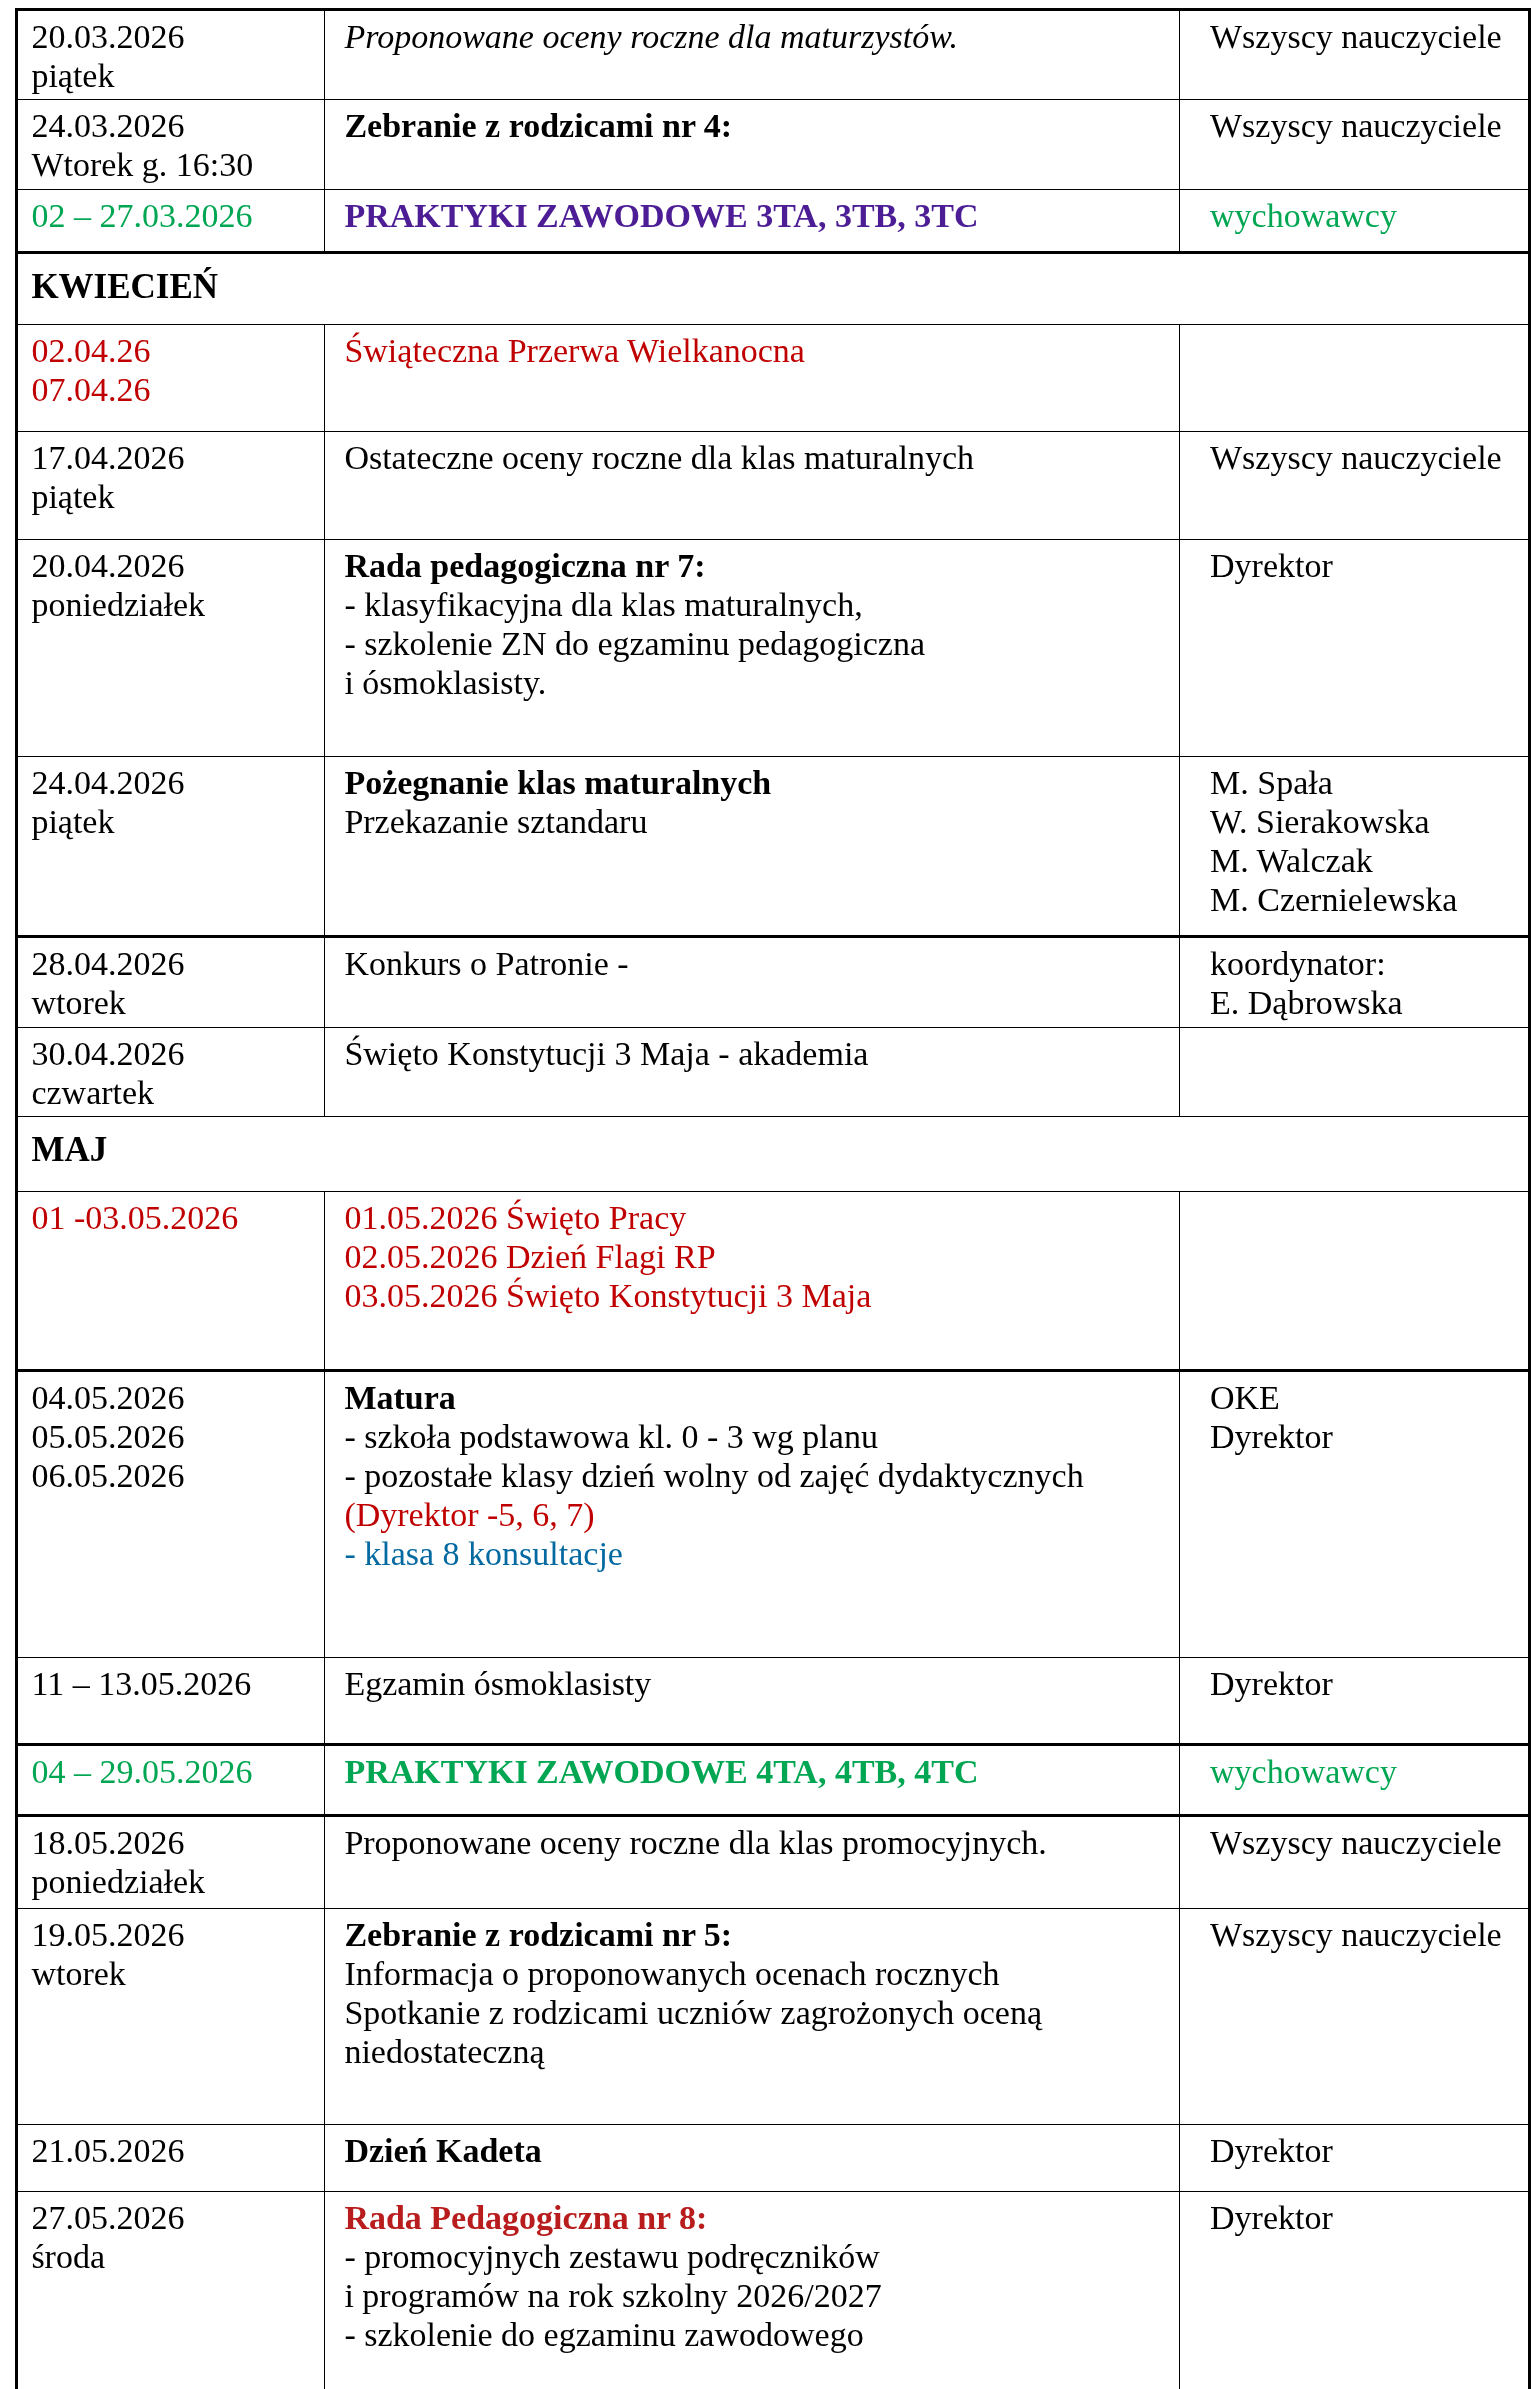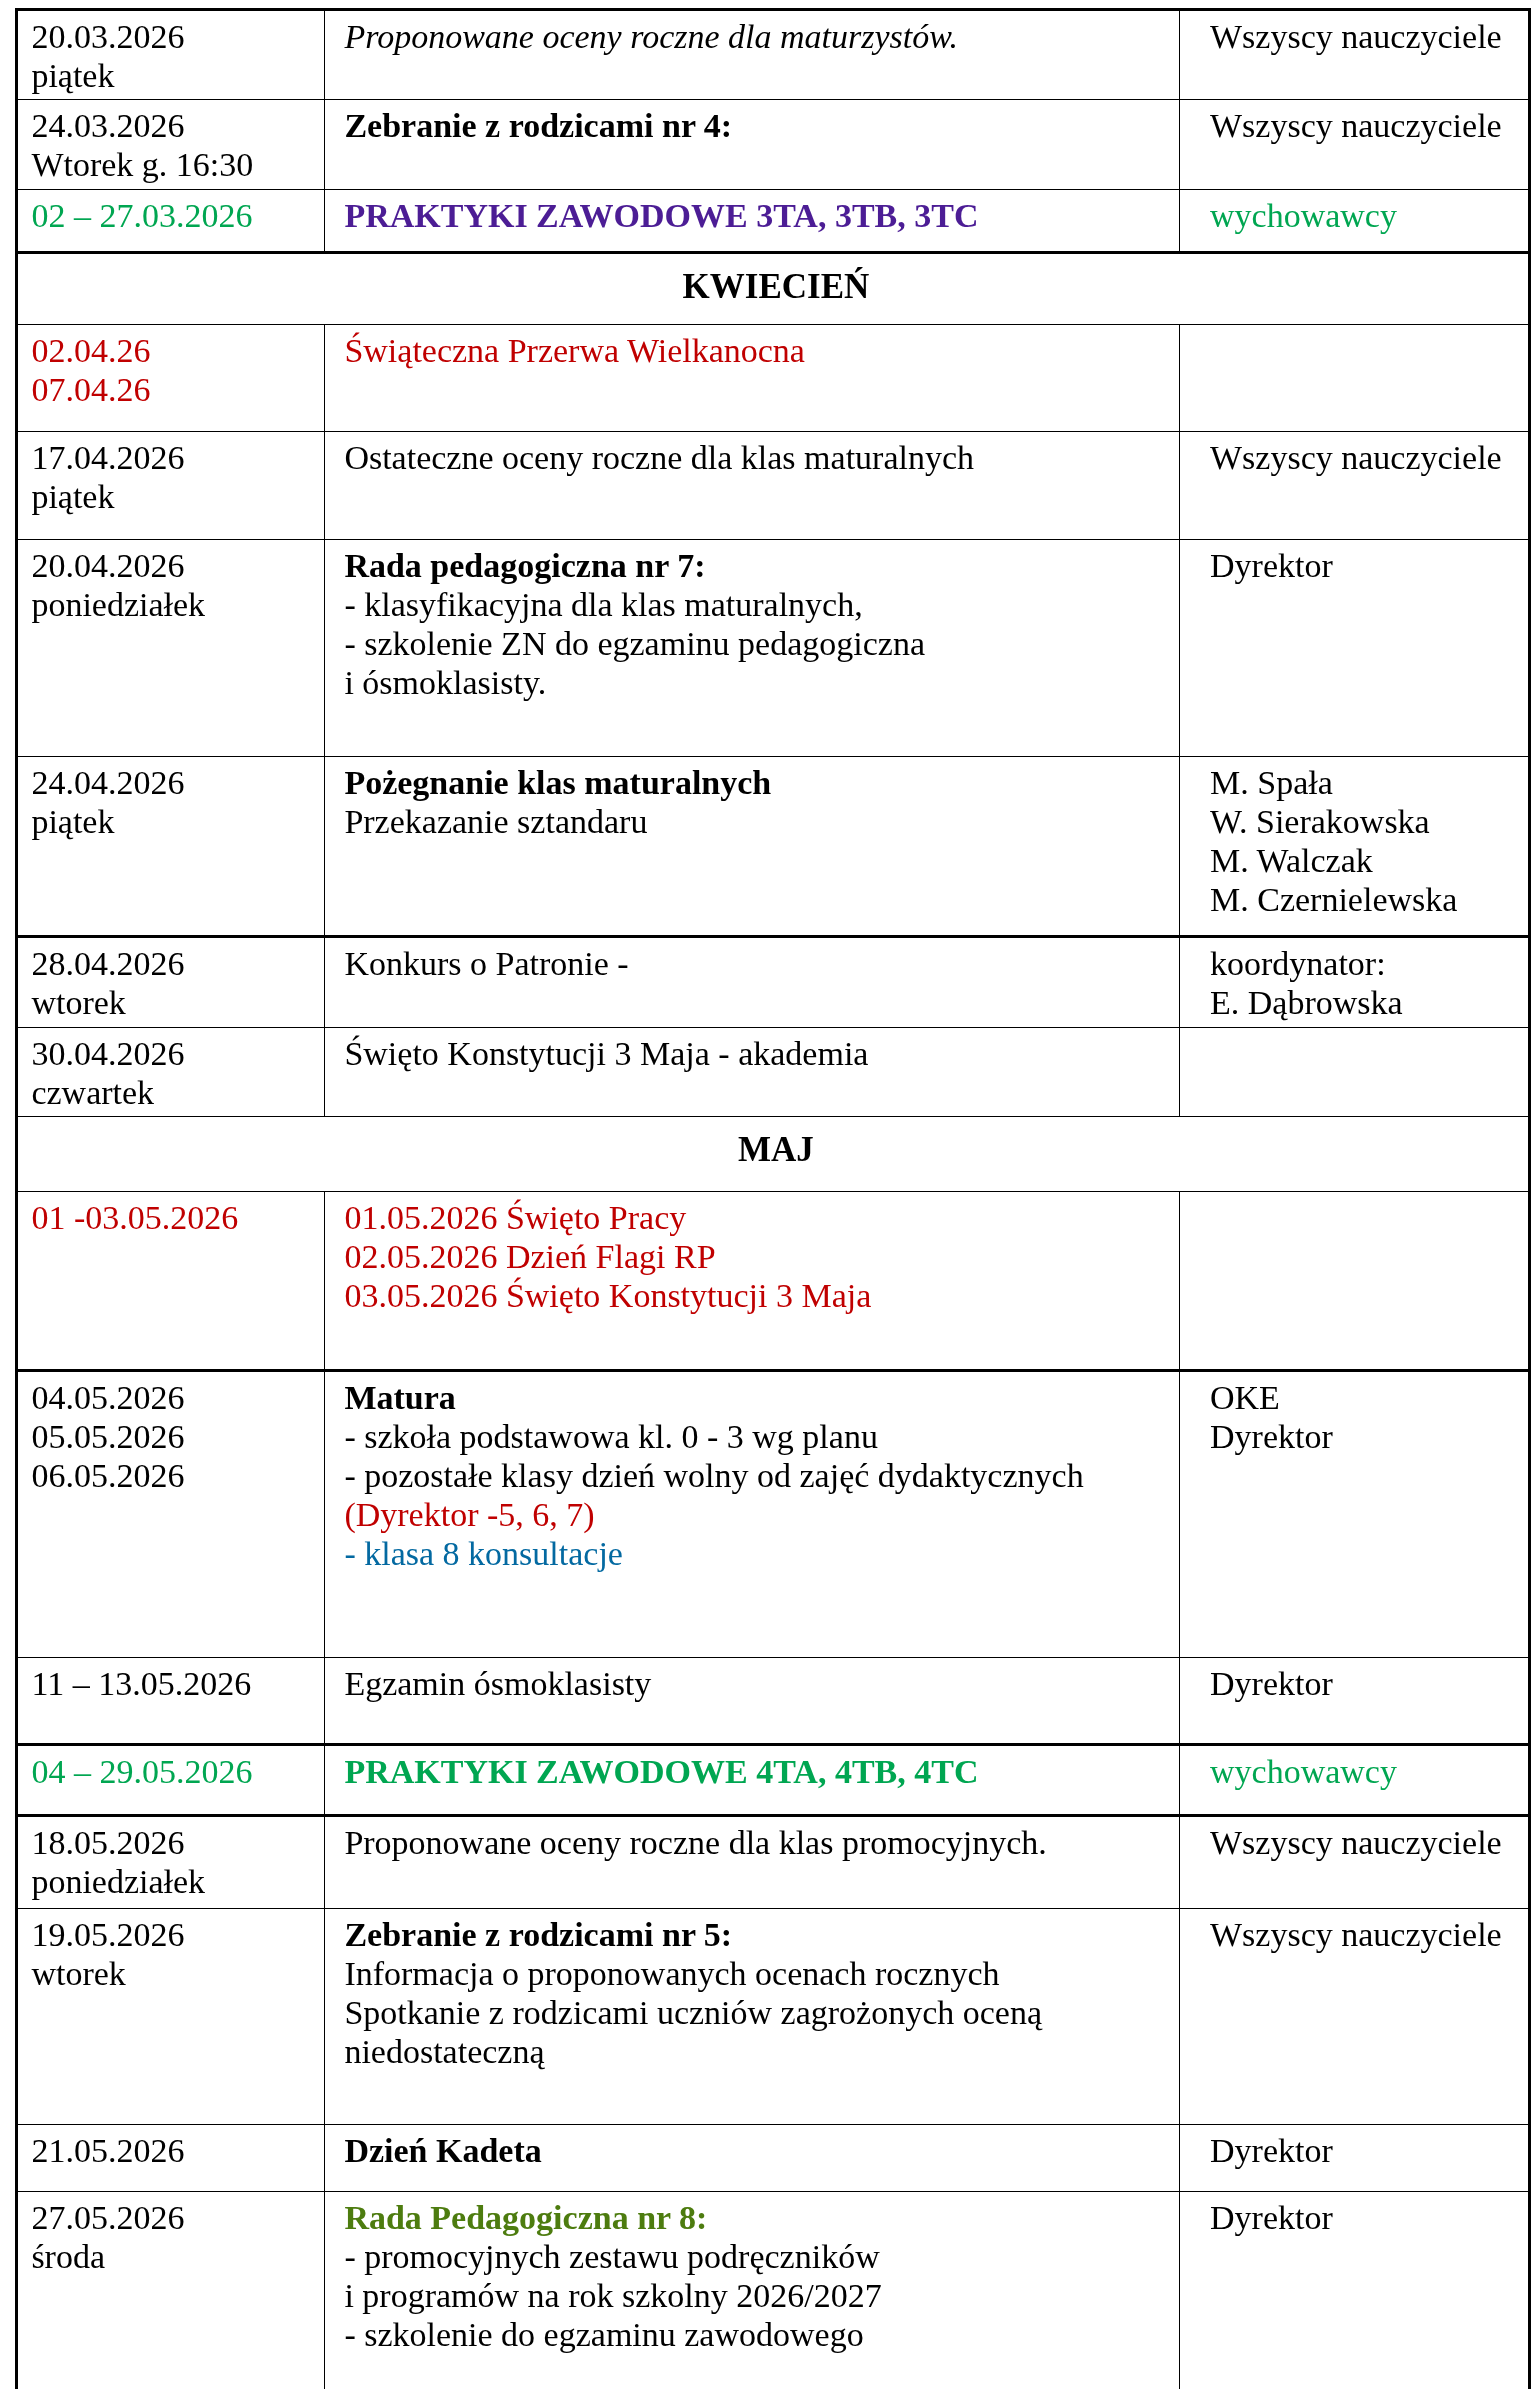--- a/index.html
+++ b/index.html
@@ -22,21 +22,20 @@
     padding:6px 7.5px 4.5px 13.4px;
     font-size:34px;
     line-height:39px;
     color:#000;
     overflow:hidden;
   }
   .tbl td.c2{padding-left:19.4px;}
   .tbl td.c3{padding-left:30px;}
   tr.thick-top td{border-top-width:3px;}
   td.month-cell{
-    text-align:center;
     font-weight:bold;
     font-size:35px;
     padding-top:13.4px;
   }
   .ln{white-space:nowrap;}
   .b{font-weight:bold;}
 </style>
 </head>
 <body>
 
@@ -256,21 +255,21 @@
         <td class="c3">
           <div class="ln" style="color: rgb(0, 0, 0);">Dyrektor</div>
         </td>
       </tr>
       <tr style="height: 225px;">
         <td class="c1">
           <div class="ln" style="color: rgb(0, 0, 0);">27.05.2026</div>
           <div class="ln" style="color: rgb(0, 0, 0);">środa</div>
         </td>
         <td class="c2">
-          <div class="ln b" style="color: #4d7c0f;">Rada Pedagogiczna nr 8:</div>
+          <div class="ln b" style="color: #b91c1c;">Rada Pedagogiczna nr 8:</div>
           <div class="ln" style="color: rgb(0, 0, 0);">- promocyjnych zestawu podręczników</div>
           <div class="ln" style="color: rgb(0, 0, 0);">i programów na rok szkolny 2026/2027</div>
           <div class="ln" style="color: rgb(0, 0, 0);">- szkolenie do egzaminu zawodowego</div>
         </td>
         <td class="c3">
           <div class="ln" style="color: rgb(0, 0, 0);">Dyrektor</div>
         </td>
       </tr>
     </tbody>
 </table>

